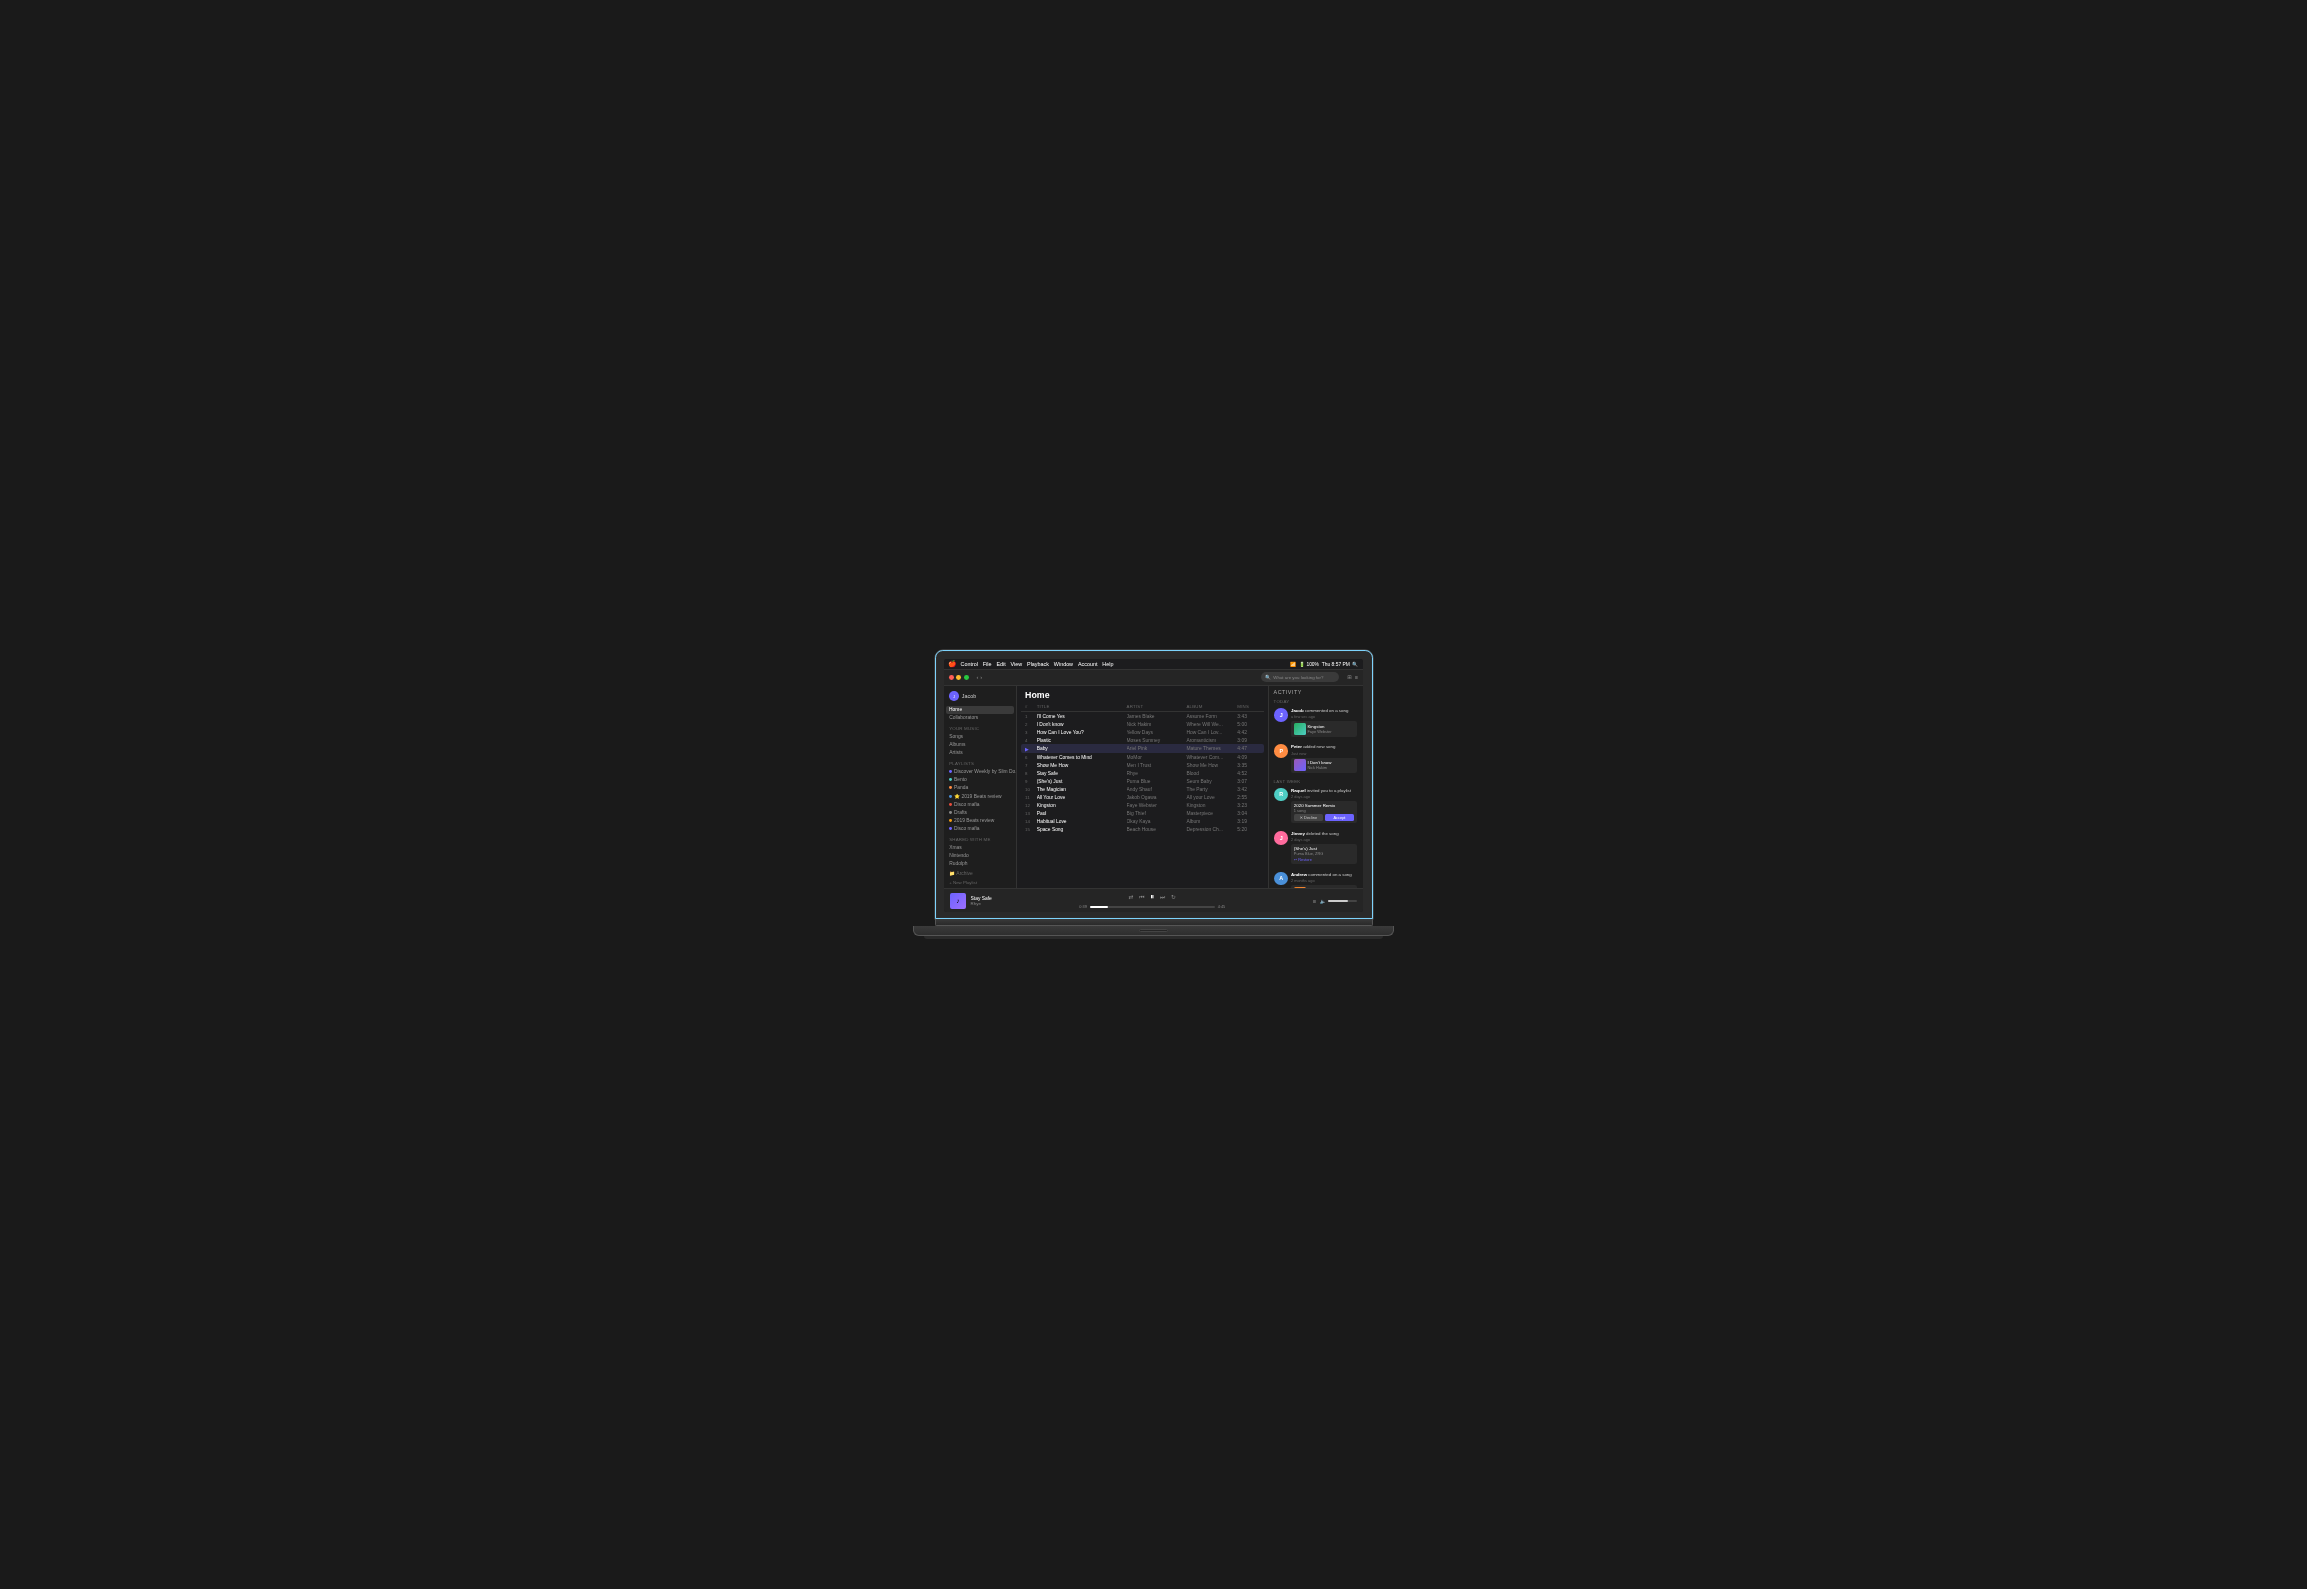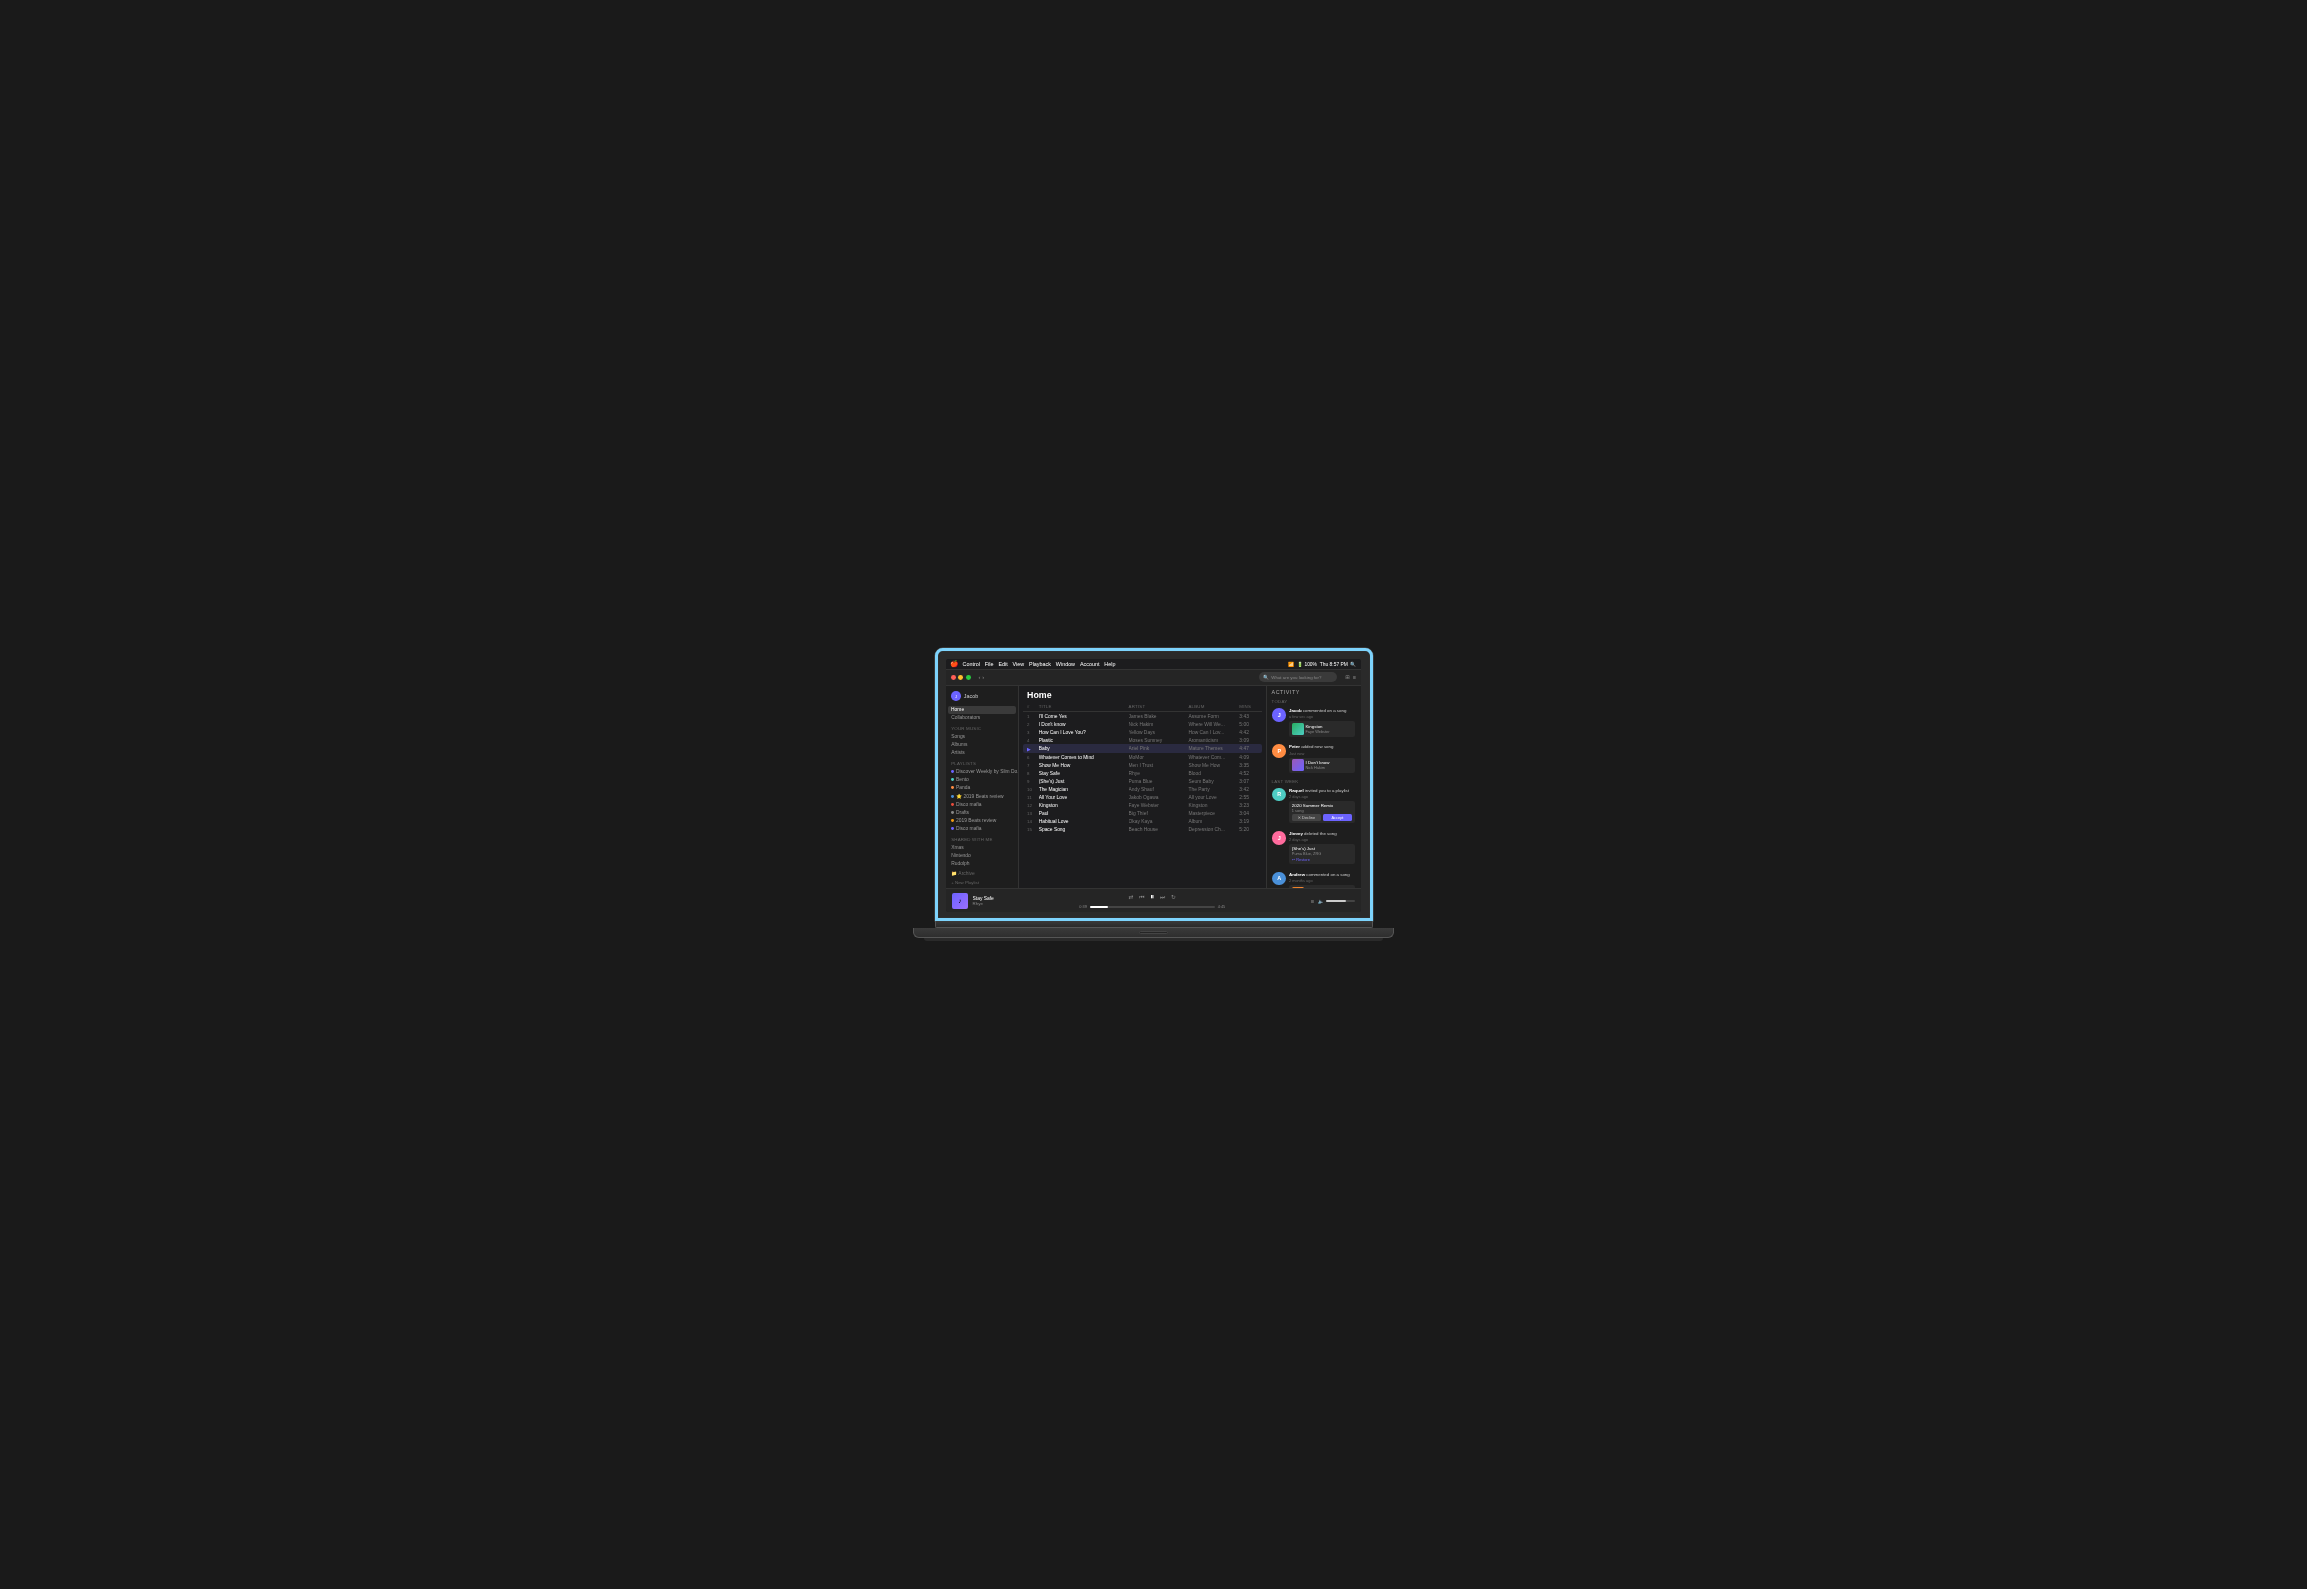--- a/index.html
+++ b/index.html
@@ -18,21 +18,21 @@
       display: flex;
       flex-direction: column;
       align-items: center;
     }
 
     .laptop-screen-bezel {
       width: 438px;
       background: #2a2a2a;
       border-radius: 7.8px 7.8px 0 0;
       padding: 8.8px 8.8px 5.8px;
-      border: 3px solid #7dd3fc;
+      border: 1px solid #7dd3fc;
       box-shadow: 0 0 0 0.5px #555, inset 0 0 0 0.5px #333;
     }
 
     .screen {
       background: #1c1c1e;
       border-radius: 2.9px;
       overflow: hidden;
       width: 100%;
       height: 253px;
       position: relative;

